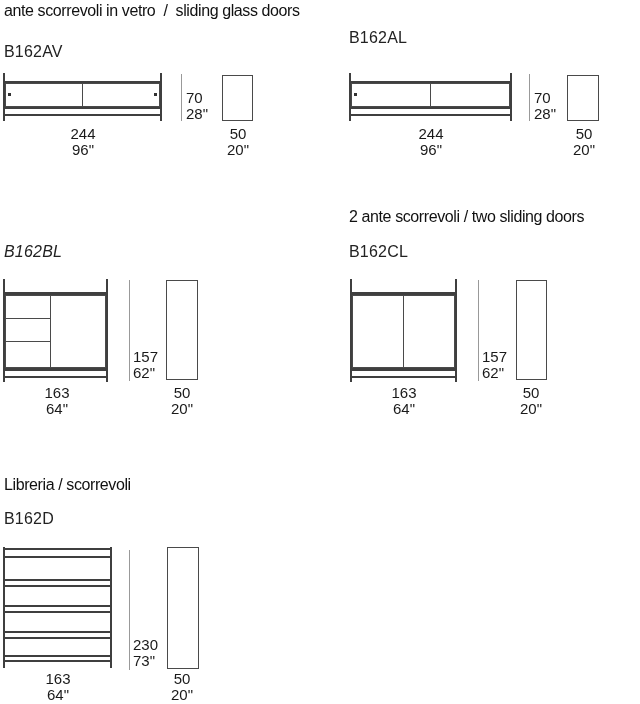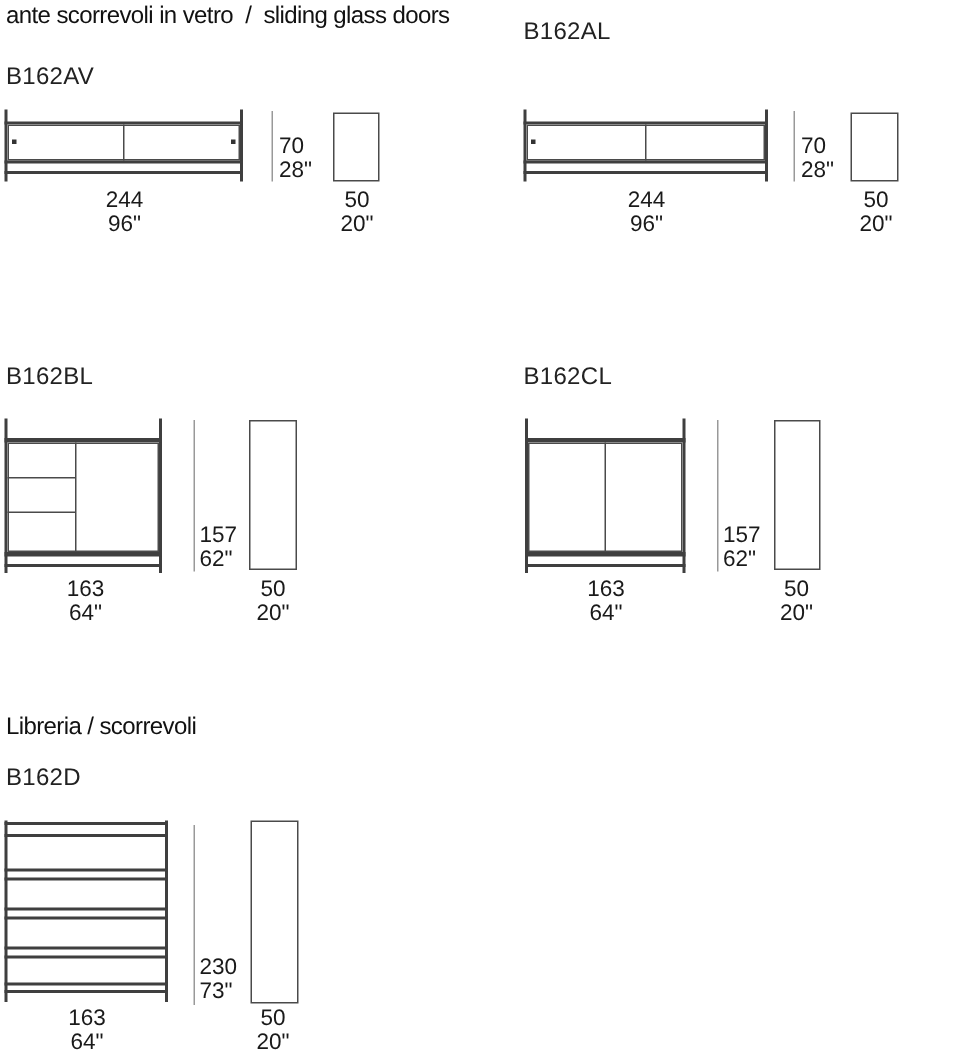--- a/index.html
+++ b/index.html
@@ -60,21 +60,21 @@
 
   <div class="mlabel" style="left:83px;top:126px;">
     <div>244</div>
     <div>96"</div>
   </div>
   <div class="mlabel" style="left:238px;top:126px;">
     <div>50</div>
     <div>20"</div>
   </div>
 
-  <div class="code" style="left:349px;top:13px;">B162AL</div>
+  <div class="code" style="left:349px;top:29px;">B162AL</div>
 
   <div class="fv" style="left:349px;top:73px;width:163px;height:48px;">
     <div class="post" style="left:0;height:48px;"></div>
     <div class="post" style="left:161px;height:48px;"></div>
     <div class="band" style="top:8px;height:2px;"></div>
     <div class="doorbox" style="left:2px;top:10px;width:159px;height:24px;"></div>
     <div class="divider" style="left:81px;top:10px;height:24px;"></div>
     <div class="handle" style="left:5px;top:20px;"></div>
     <div class="band" style="top:34px;height:2px;"></div>
     <div class="band" style="top:41px;height:2px;"></div>
@@ -90,21 +90,21 @@
 
   <div class="mlabel" style="left:431px;top:126px;">
     <div>244</div>
     <div>96"</div>
   </div>
   <div class="mlabel" style="left:584px;top:126px;">
     <div>50</div>
     <div>20"</div>
   </div>
 
-  <div class="code" style="left:4px;top:243px;">B162BL</div>
+  <div class="code" style="left:4px;top:243px;font-style:italic;">B162BL</div>
 
   <div class="fv" style="left:3px;top:279px;width:105px;height:103px;">
     <div class="post" style="left:0;height:103px;"></div>
     <div class="post" style="left:103px;height:103px;"></div>
     <div class="band" style="top:13px;height:3px;"></div>
     <div class="doorbox" style="left:2px;top:16px;width:101px;height:73px;"></div>
     <div class="divider" style="left:47px;top:16px;height:73px;"></div>
     <div class="shelfline" style="left:2px;top:39px;width:45px;"></div>
     <div class="shelfline" style="left:2px;top:62px;width:45px;"></div>
     <div class="band" style="top:89px;height:3px;"></div>
@@ -121,20 +121,21 @@
 
   <div class="mlabel" style="left:57px;top:385px;">
     <div>163</div>
     <div>64"</div>
   </div>
   <div class="mlabel" style="left:182px;top:385px;">
     <div>50</div>
     <div>20"</div>
   </div>
 
+  <div class="heading" style="left:349px;top:208px;">2 ante scorrevoli / two sliding doors</div>
   <div class="code" style="left:349px;top:243px;">B162CL</div>
 
   <div class="fv" style="left:350px;top:279px;width:107px;height:103px;">
     <div class="post" style="left:0;height:103px;"></div>
     <div class="post" style="left:105px;height:103px;"></div>
     <div class="band" style="top:13px;height:3px;"></div>
     <div class="doorbox" style="left:2px;top:16px;width:103px;height:73px;"></div>
     <div class="divider" style="left:53px;top:16px;height:73px;"></div>
     <div class="band" style="top:89px;height:3px;"></div>
     <div class="band" style="top:97px;height:2px;"></div>

